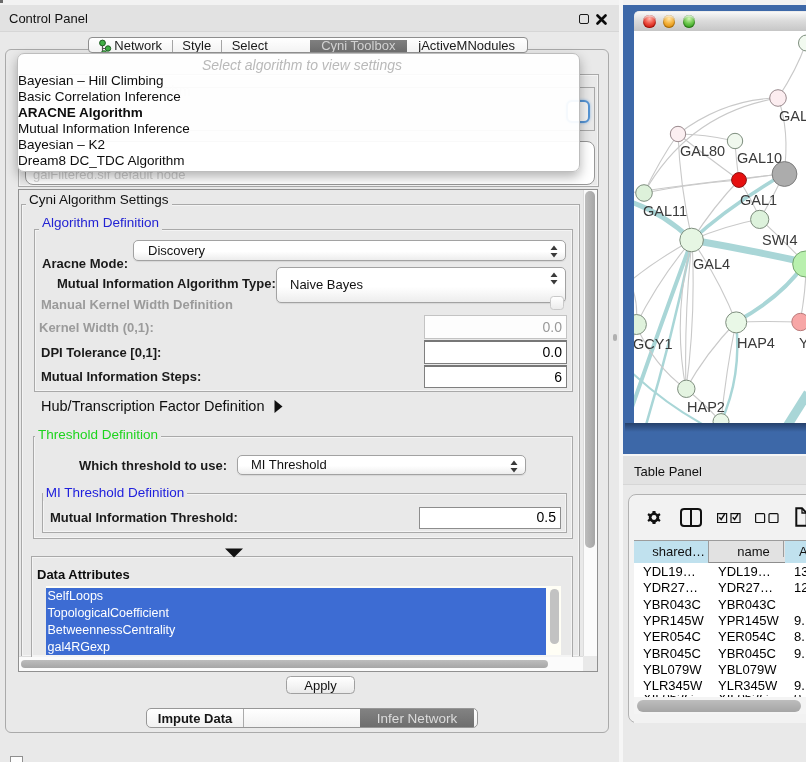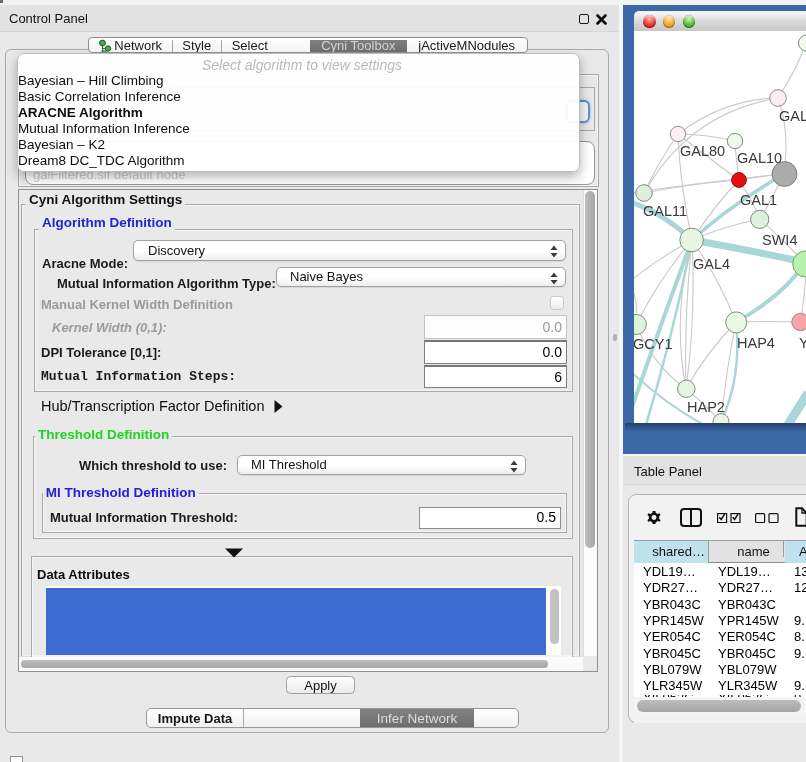--- a/index.html
+++ b/index.html
@@ -4,21 +4,21 @@
 *{margin:0;padding:0;box-sizing:border-box;}
 body{font-family:"Liberation Sans",sans-serif;}
 #root{position:relative;width:806px;height:762px;background:#e9e9e9;overflow:hidden;font-family:"Liberation Sans",sans-serif;}
 .abs{position:absolute;}
 .lbl{position:absolute;font-weight:bold;font-size:13px;color:#1a1a1a;white-space:nowrap;}
 .glbl{position:absolute;font-weight:bold;font-size:13px;color:#9b9b9b;white-space:nowrap;}
 .field{position:absolute;font-size:14px;text-align:right;padding-right:4px;}
 .combo{position:absolute;border:1px solid #a2a2a2;border-radius:5px;background:linear-gradient(#ffffff,#ffffff 55%,#ededed);font-size:13px;color:#111;box-shadow:0 1px 1px rgba(0,0,0,0.08);}
 .combo .tx{position:absolute;top:50%;margin-top:-8px;}
 .etch{position:absolute;border:1px solid #a9a9a9;box-shadow:inset 0 0 0 1px #f4f4f4;}
-.ftitle{position:absolute;background:#e9e9e9;padding:0 3px;font-size:13.5px;white-space:nowrap;line-height:16px;font-weight:bold;}
+.ftitle{position:absolute;background:#e9e9e9;padding:0 3px;font-size:13.5px;white-space:nowrap;line-height:16px;}
 </style></head>
 <body>
 <div id="root">
 
 <div class="abs" style="left:0;top:0;width:806px;height:5px;background:#f2f2f2;"></div>
 <div class="abs" style="left:0;top:0;width:3px;height:3px;background:#6a6a6a;"></div>
 <div class="abs" style="left:0;top:5px;width:619px;height:27px;background:#e2e2e2;border-bottom:1px solid #d6d6d6;"></div>
 <div class="abs" style="left:9px;top:11px;font-size:13px;color:#111;">Control Panel</div>
 <div class="abs" style="left:579px;top:14px;width:10px;height:10px;border:1.8px solid #1a1a1a;border-radius:2px;"></div>
 <svg class="abs" style="left:596px;top:14px;" width="11" height="11" viewBox="0 0 11 11">
@@ -52,37 +52,37 @@
 
 <div class="lbl" style="left:42px;top:243px;margin-top:13px;">Aracne Mode:</div>
 <div class="combo" style="left:133px;top:240px;width:433px;height:21px;">
       <span class="tx" style="left:14px;">Discovery</span>
       <svg class="abs" style="right:6px;top:4px;" width="10" height="13" viewBox="0 0 10 13">
         <path d="M1.5 5 L5 0.6 L8.5 5 Z M1.5 8 L5 12.4 L8.5 8 Z" fill="#3a3a3a"></path>
       </svg>
     </div>
 
 <div class="lbl" style="left:42px;top:276px;margin-left:15px;">Mutual Information Algorithm Type:</div>
-<div class="combo" style="left:276px;top:267px;width:290px;height:20px;">
+<div class="combo" style="left:276px;top:267px;width:290px;height:36px;">
       <span class="tx" style="left:13px;">Naive Bayes</span>
       <svg class="abs" style="right:6px;top:3.5px;" width="10" height="13" viewBox="0 0 10 13">
         <path d="M1.5 5 L5 0.6 L8.5 5 Z M1.5 8 L5 12.4 L8.5 8 Z" fill="#3a3a3a"></path>
       </svg>
     </div>
 
 <div class="glbl" style="left:41px;top:297px;">Manual Kernel Width Definition</div>
 <div class="abs" style="left:550px;top:296px;width:14px;height:14px;border:1.5px solid #c9c9c9;border-radius:3.5px;background:linear-gradient(#ffffff,#ececec);"></div>
 
-<div class="glbl" style="left:52px;top:320px;font-style:italic;">Kernel Width (0,1):</div>
+<div class="glbl" style="left:39px;top:320px;">Kernel Width (0,1):</div>
 <div class="field" style="left:424px;top:315px;width:143px;height:24px;background:#fdfdfd;border:1px solid #c3c3c3;color:#999999;line-height:22px;">0.0</div>
 
 <div class="lbl" style="left:41px;top:345px;">DPI Tolerance [0,1]:</div>
 <div class="field" style="left:424px;top:340px;width:143px;height:24px;background:#fff;border:1px solid #7f7f7f;border-top:2px solid #777;color:#000;line-height:21px;">0.0</div>
 
-<div class="lbl" style="left:41px;top:369px;font-family:Liberation Mono, monospace;">Mutual Information Steps:</div>
+<div class="lbl" style="left:41px;top:369px;">Mutual Information Steps:</div>
 <div class="field" style="left:424px;top:365px;width:143px;height:23px;background:#fff;border:1px solid #7f7f7f;border-top:2px solid #777;color:#000;line-height:20px;">6</div>
 
 <div class="abs" style="left:41px;top:398px;font-size:14.5px;color:#0d0d0d;white-space:nowrap;">Hub/Transcription Factor Definition</div>
 <svg class="abs" style="left:274px;top:400px;" width="9" height="13" viewBox="0 0 9 13">
       <path d="M0.5 0 L8.5 6.5 L0.5 13 Z" fill="#111"></path>
     </svg>
 
 <div class="etch" style="left:33px;top:436px;width:540px;height:103px;"></div>
 <div class="ftitle" style="left:35px;top:427px;color:#1ed41e;">Threshold Definition</div>
 
@@ -102,25 +102,29 @@
 
 <div class="etch" style="left:31px;top:555.5px;width:542px;height:101px;border-bottom:none;"></div>
 <svg class="abs" style="left:224px;top:548px;" width="20" height="10" viewBox="0 0 20 10">
       <path d="M1 0.5 L19 0.5 L10 9.5 Z" fill="#111"></path>
     </svg>
 
 <div class="abs" style="left:37px;top:567px;font-size:13px;font-weight:bold;color:#0d0d0d;">Data Attributes</div>
 
 <div class="abs" style="left:46px;top:586px;width:514.5px;height:69px;background:#fffef5;"></div>
 <div class="abs" style="left:46px;top:587.5px;width:500px;height:67.5px;background:#3d6cd3;"></div>
+<div class="abs" style="left:47.5px;top:587.5px;font-size:12.5px;color:#fff;line-height:17px;white-space:pre;">SelfLoops
+TopologicalCoefficient
+BetweennessCentrality
+gal4RGexp</div>
 <div class="abs" style="left:550px;top:589px;width:8.5px;height:55px;background:#c2c2c2;border-radius:4.25px;"></div>
 
 <div class="abs" style="left:269px;top:675.5px;width:69px;height:18.5px;border:1px solid #a0a0a0;border-radius:4.5px;background:linear-gradient(#ffffff,#f3f3f3 60%,#e9e9e9);font-size:13px;color:#111;text-align:center;line-height:17px;margin-left:17px;">Apply</div>
 
-<div class="abs" style="left:146px;top:708px;width:373px;height:20px;display:flex;border:1px solid #979797;border-radius:5px;background:linear-gradient(#ffffff,#f1f1f1);overflow:hidden;font-size:13px;font-weight:bold;color:#161616;">
+<div class="abs" style="left:146px;top:708px;width:332px;height:20px;display:flex;border:1px solid #979797;border-radius:5px;background:linear-gradient(#ffffff,#f1f1f1);overflow:hidden;font-size:13px;font-weight:bold;color:#161616;">
 <div style="width:97px;display:flex;align-items:center;justify-content:center;border-right:1px solid #ababab;">Impute Data</div>
 <div style="width:116px;display:flex;align-items:center;justify-content:center;margin-top:36px;">Discretize Data</div>
 <div style="width:114px;display:flex;align-items:center;justify-content:center;background:linear-gradient(#828282,#6e6e6e);color:#dcdcdc;font-weight:normal;font-size:13.5px;">Infer Network</div>
 </div>
 
 <div class="abs" style="left:10px;top:756px;width:13px;height:10px;border:1px solid #8f8f8f;background:#fdfdfd;"></div>
 
 <div class="abs" style="left:613px;top:334px;width:4px;height:7px;background:#b0b0b0;border-radius:2px;"></div>
 
 <div class="abs" style="left:17px;top:53px;width:563px;height:119px;background:rgba(255,255,255,0.94);border:1px solid #bdbdbd;border-radius:7px;box-shadow:0 5px 12px rgba(0,0,0,0.3);"></div>

